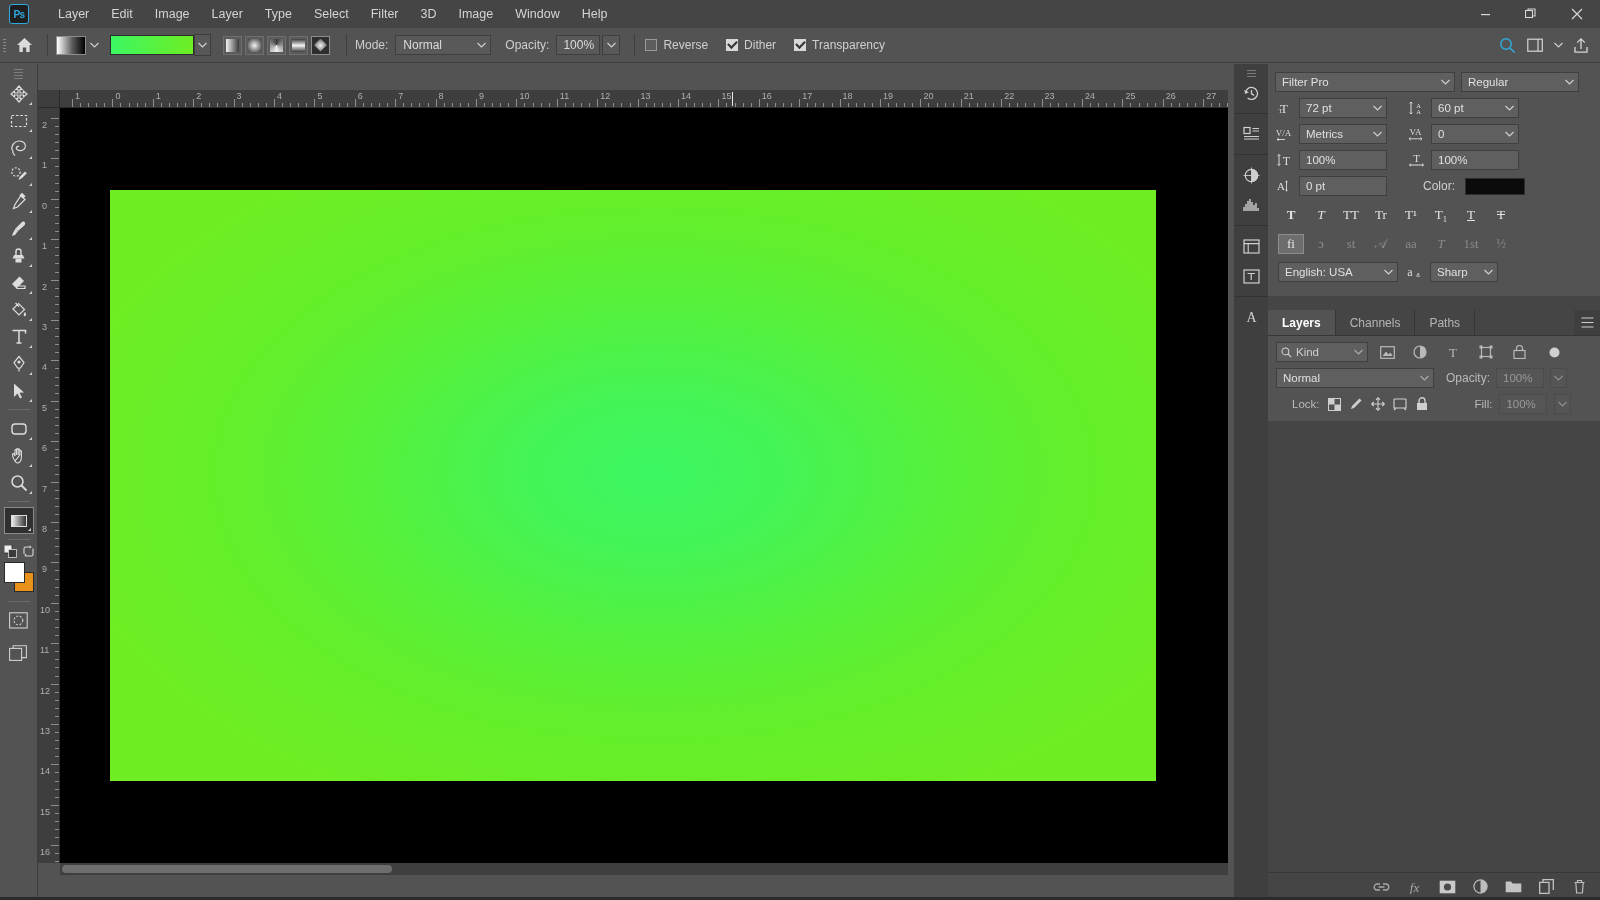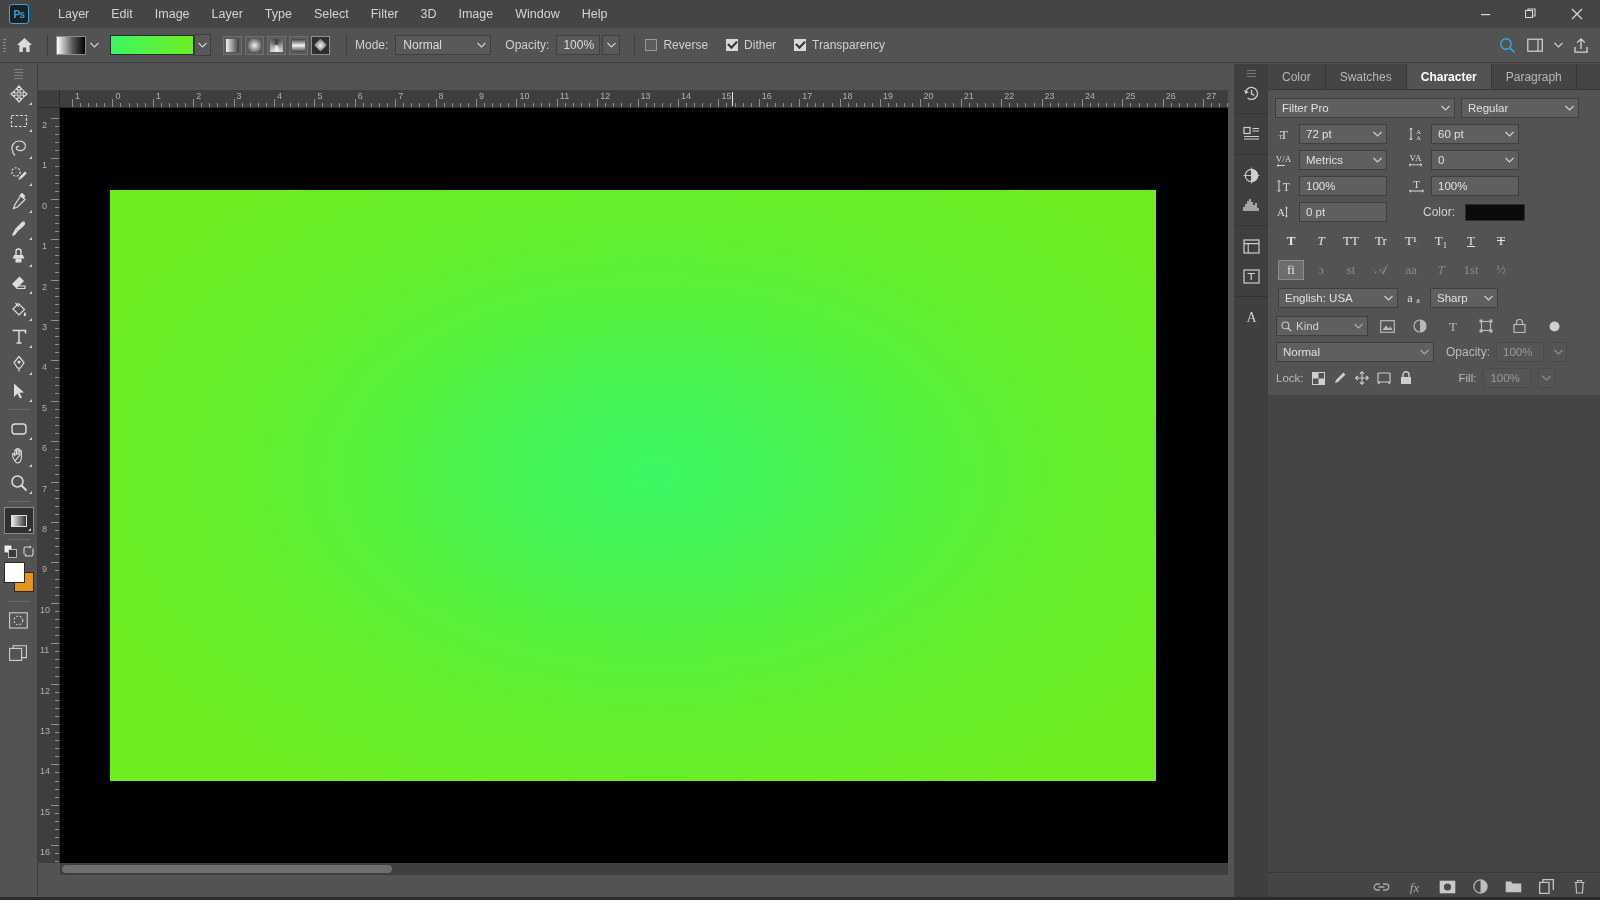--- a/index.html
+++ b/index.html
@@ -211,21 +211,21 @@
   .layers-panel { position:absolute; left:0; top:246px; width:332px; height:590px; background:#454545; }
   .lyr-filter { display:flex; align-items:center; gap:5px; padding:6px 8px; background:#535353; }
   .lyr-kind {
     width:92px; height:20px; background:#5f5f5f; border:1px solid #3f3f3f;
     display:flex; align-items:center; gap:4px; padding:0 4px; font-size:11.5px; color:#cfcfcf;
     justify-content:space-between;
   }
   .kind-ico { width:28px; height:20px; display:flex; align-items:center; justify-content:center;
               color:#b9b9b9; }
   .lyr-blend { display:flex; align-items:center; gap:6px; padding:0 8px 6px; background:#535353; }
-  .lyr-lock { display:flex; align-items:center; gap:7px; padding:0 8px 7px; background:#535353;
+  .lyr-lock { display:flex; align-items:center; gap:7px; padding:0 24px 7px; background:#535353;
               font-size:11.5px; color:#b9b9b9; }
   .lockico { width:15px; height:15px; display:flex; align-items:center; justify-content:center;
              color:#d0d0d0; }
   .lyr-list { background:#3c3c3c; height:390px; border-top:1px solid #343434; }
   .lyr-row { display:flex; align-items:center; height:34px; background:#5e5e5e;
              border-bottom:1px solid #353535; padding:0 8px 0 4px; }
   .eye { width:22px; display:flex; align-items:center; justify-content:center; }
   .thumb-l { width:34px; height:26px; border:1px solid #222;
     background: radial-gradient(ellipse 55% 60% at 50% 50%, #3cf763 0%, #55f13d 50%, #6eed22 100%); }
   .lyr-name { flex:1; font-style:italic; font-size:12px; color:#ededed; padding-left:12px; }
@@ -901,27 +901,20 @@
     <div class="dock-ico">
       <svg width="17" height="16" viewBox="0 0 17 16">
         <text x="8.5" y="13" font-family="'Liberation Serif',serif" font-size="14" fill="#cfcfcf" text-anchor="middle">A</text>
       </svg>
     </div>
   </div>
 
   <div class="rightpanels">
 
     <div>
-      <div class="panel-tabs" id="char-tabs">
-          <div class="ptab">Color</div>
-          <div class="ptab">Swatches</div>
-          <div class="ptab active">Character</div>
-          <div class="ptab">Paragraph</div>
-          <div class="ptab filler"></div>
-        </div>
       <div class="panel-body">
 
         <div class="row">
           <div class="fld" style="width:180px;">
             <span class="v">Filter Pro</span>
             <svg width="9" height="6" viewBox="0 0 9 6">
                 <path d="M0.5 1 L4.5 5 L8.5 1" fill="none" stroke="#cfcfcf" stroke-width="1.2"></path>
               </svg>
           </div>
           <div class="fld" style="width:118px;">
@@ -1060,20 +1053,31 @@
             <span class="v">Sharp</span>
             <svg width="9" height="6" viewBox="0 0 9 6">
                 <path d="M0.5 1 L4.5 5 L8.5 1" fill="none" stroke="#cfcfcf" stroke-width="1.2"></path>
               </svg>
           </div>
         </div>
       </div>
     </div>
 
     <div class="layers-panel">
+      <div class="panel-tabs" id="layer-tabs">
+          <div class="ptab active">Layers</div>
+          <div class="ptab">Channels</div>
+          <div class="ptab">Paths</div>
+          <div class="ptab filler"></div>
+          <div class="pmenu">
+            <svg width="13" height="11" viewBox="0 0 13 11">
+              <path d="M0.5 1 H12.5 M0.5 5.5 H12.5 M0.5 10 H12.5" stroke="#cfcfcf" stroke-width="1.2"></path>
+            </svg>
+          </div>
+        </div>
 
       <div class="lyr-filter">
         <div class="lyr-kind">
           <span style="display:flex;align-items:center;gap:4px;">
             <svg width="11" height="11" viewBox="0 0 11 11">
                 <circle cx="4.4" cy="4.4" r="3.4" fill="none" stroke="#cfcfcf" stroke-width="1.1"></circle>
                 <path d="M7 7 L10.2 10.2" stroke="#cfcfcf" stroke-width="1.2"></path>
               </svg>
             <span>Kind</span>
           </span>

